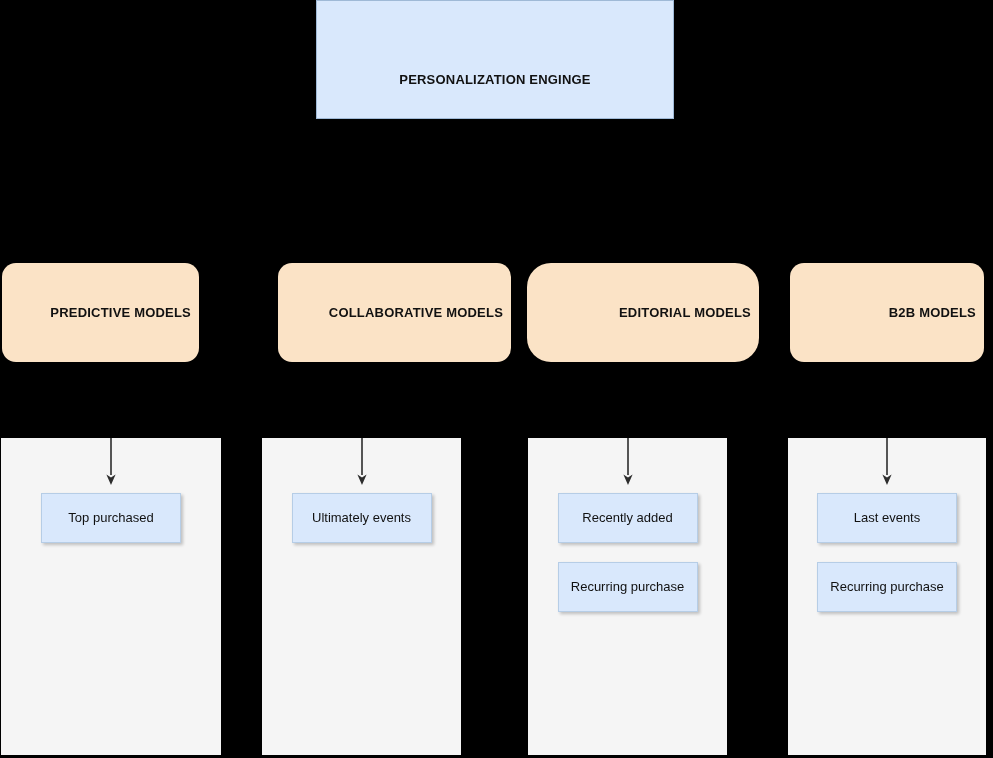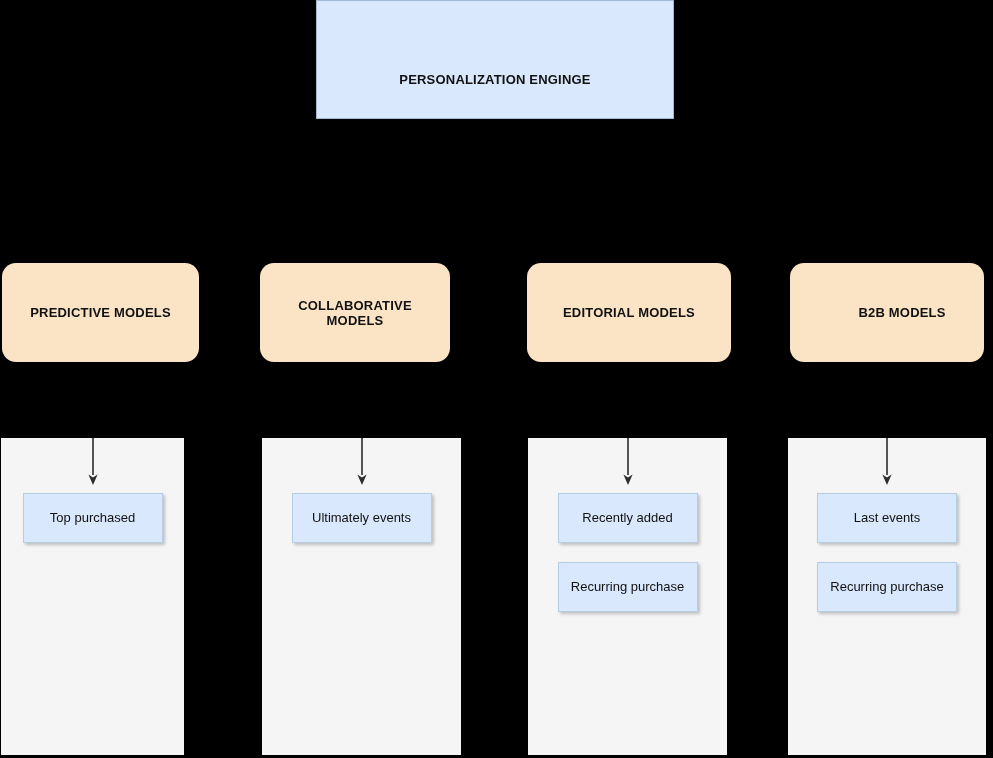--- a/index.html
+++ b/index.html
@@ -35,41 +35,41 @@
     font-size: 13px; font-weight: bold; color: var(--text);
     letter-spacing: 0.2px;
     margin-top: 40px;
   }
 
   .group-node {
     position: absolute;
     top: 263px; height: 99px;
     background: var(--group-fill);
     border-radius: 14px;
-    display: flex; align-items: center; justify-content: center;
+    display: flex; align-items: center; justify-content: flex-end;
     text-align: center;
     box-shadow: 2px 2px 3px rgba(0,0,0,0.35);
   }
   .group-node .label {
     font-size: 13px; font-weight: bold; color: var(--text);
     letter-spacing: 0.2px; padding: 0 8px;
   }
   .group-1 { left: 2px;   width: 197px; }
-  .group-2 { left: 260px; width: 190px; }
-  .group-3 { left: 527px; width: 204px; }
+  .group-2 { left: 278px; width: 233px; }
+  .group-3 { left: 527px; width: 232px; border-radius: 24px; }
   .group-4 { left: 790px; width: 194px; padding-left: 30px; }
 
   .panel {
     position: absolute;
     top: 438px; height: 317px;
     background: var(--panel-fill);
     display: flex; flex-direction: column; align-items: center;
     padding-top: 55px; gap: 19px;
   }
-  .panel-1 { left: 1px;   width: 183px; }
+  .panel-1 { left: 1px;   width: 220px; }
   .panel-2 { left: 262px; width: 199px; }
   .panel-3 { left: 528px; width: 199px; }
   .panel-4 { left: 788px; width: 198px; }
 
   .panel .down-arrow {
     position: absolute;
     top: 0; left: 50%; transform: translateX(-50%);
     width: 14px; height: 48px;
   }
 

